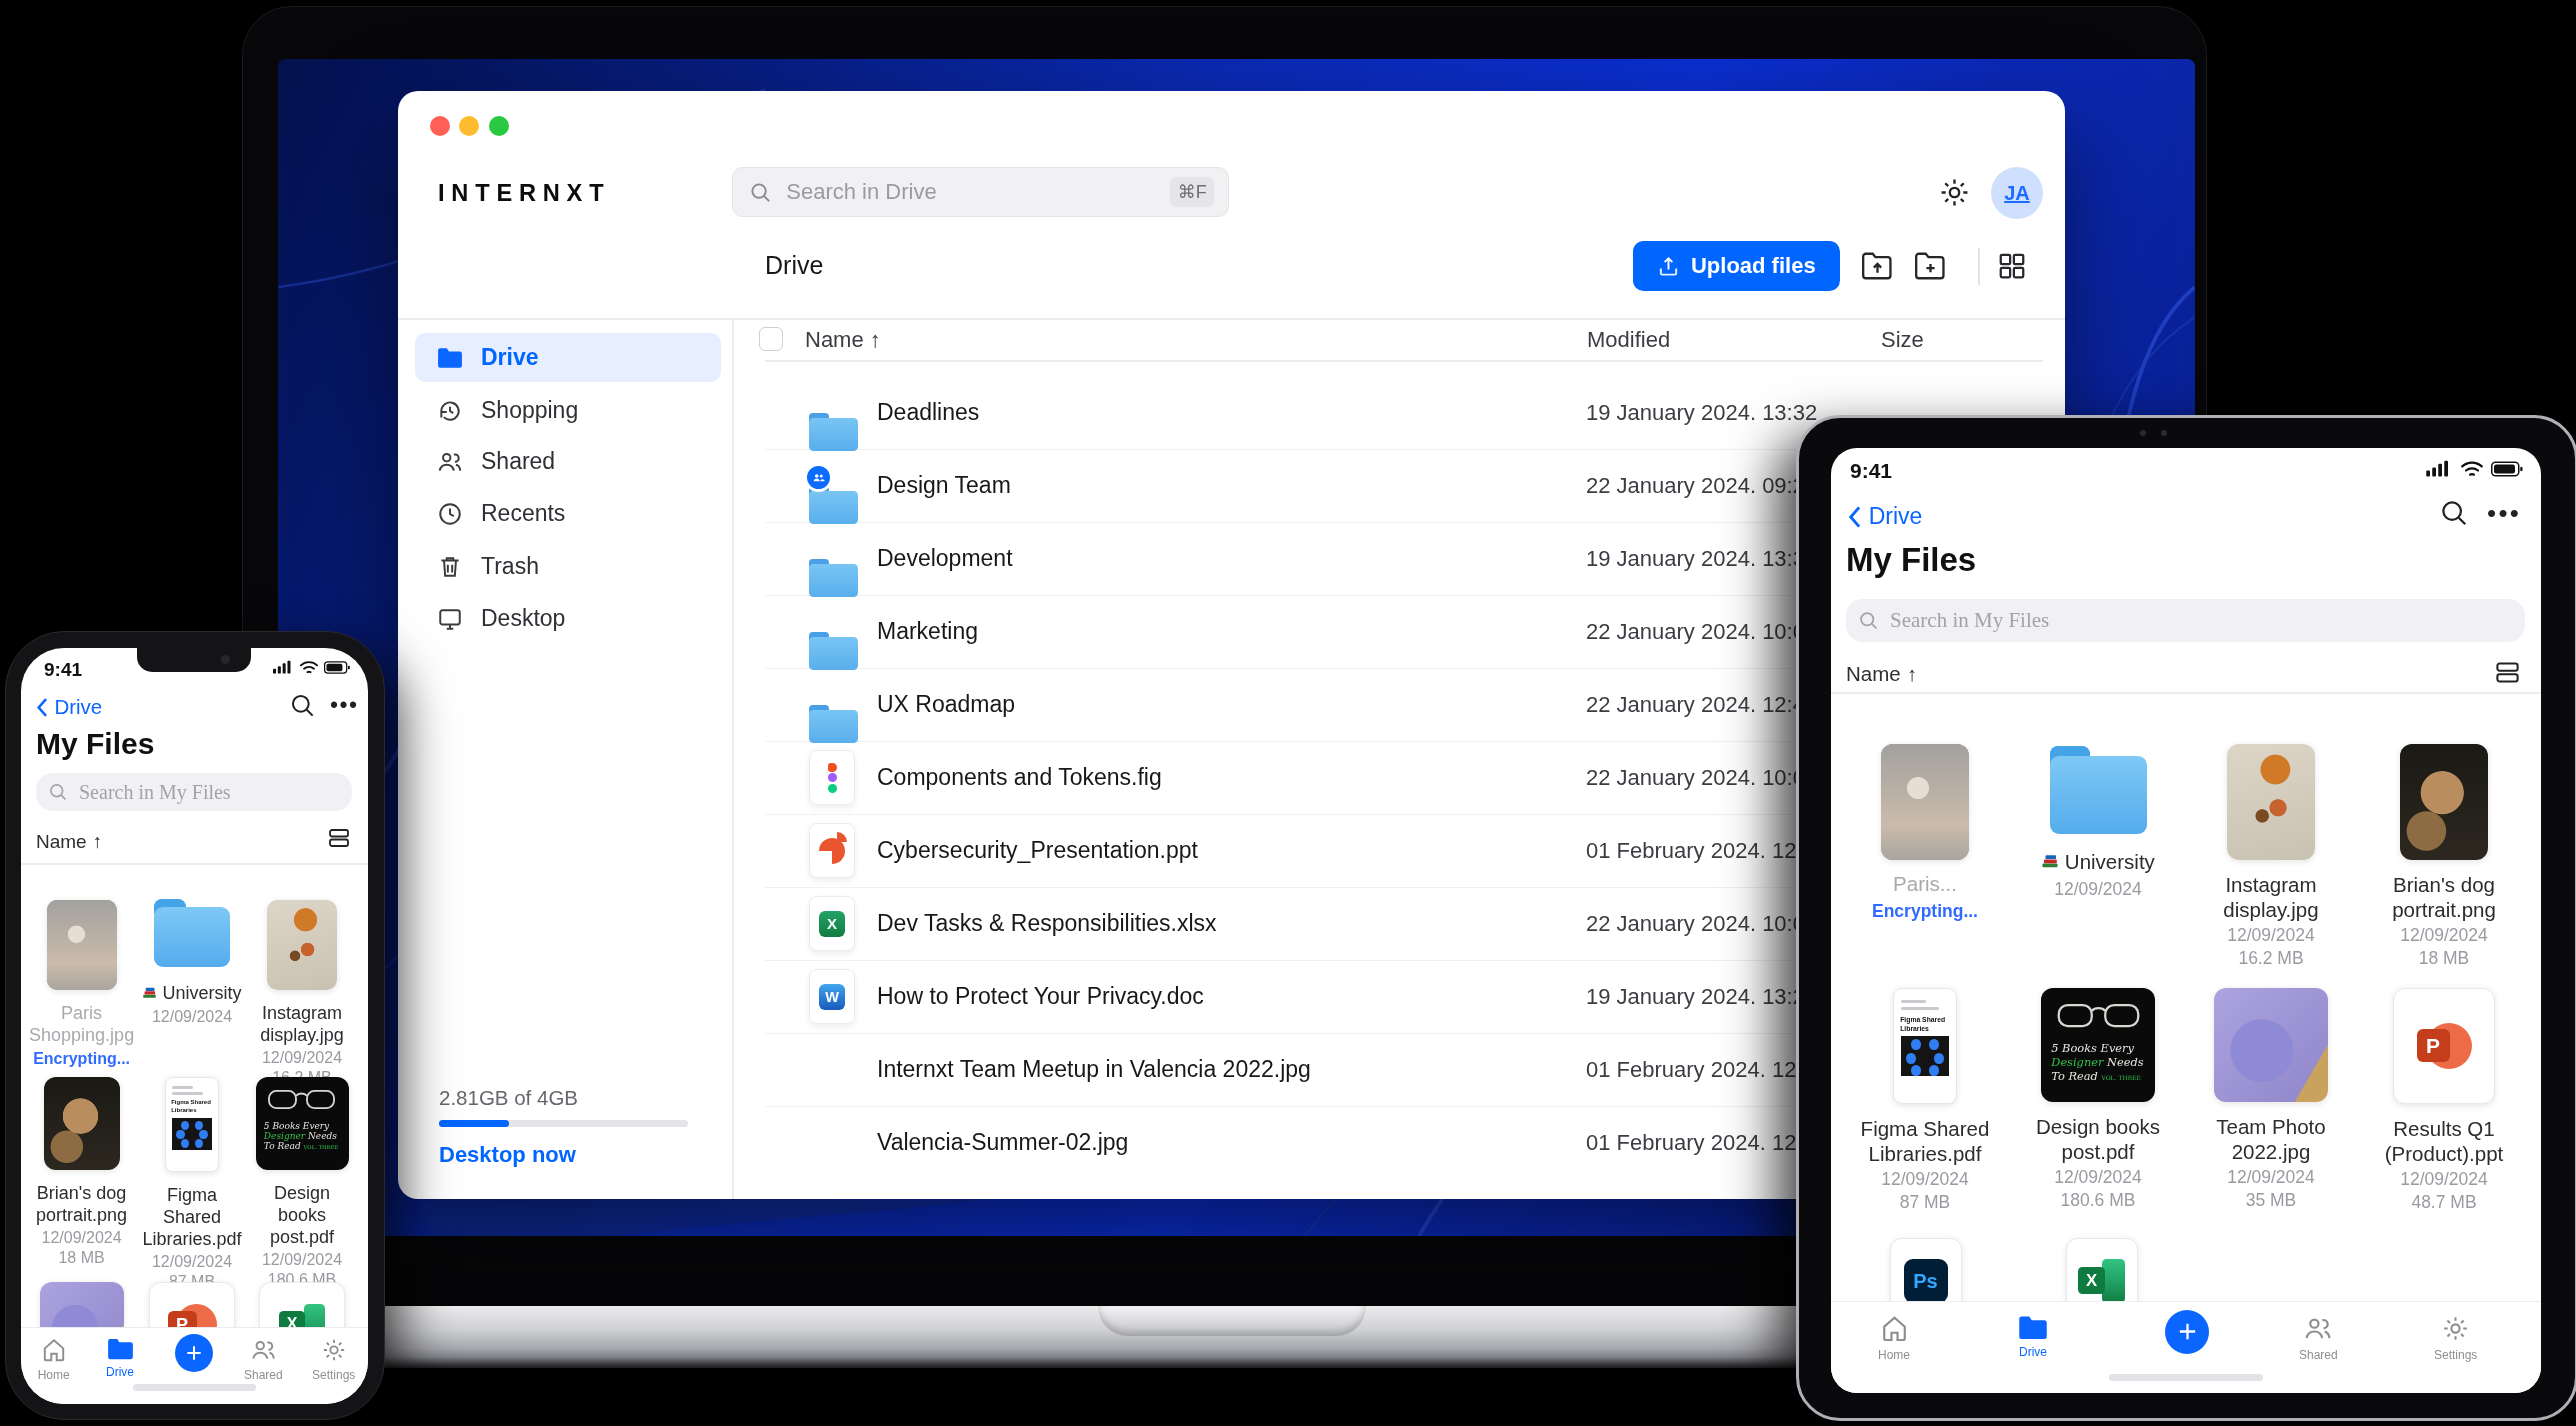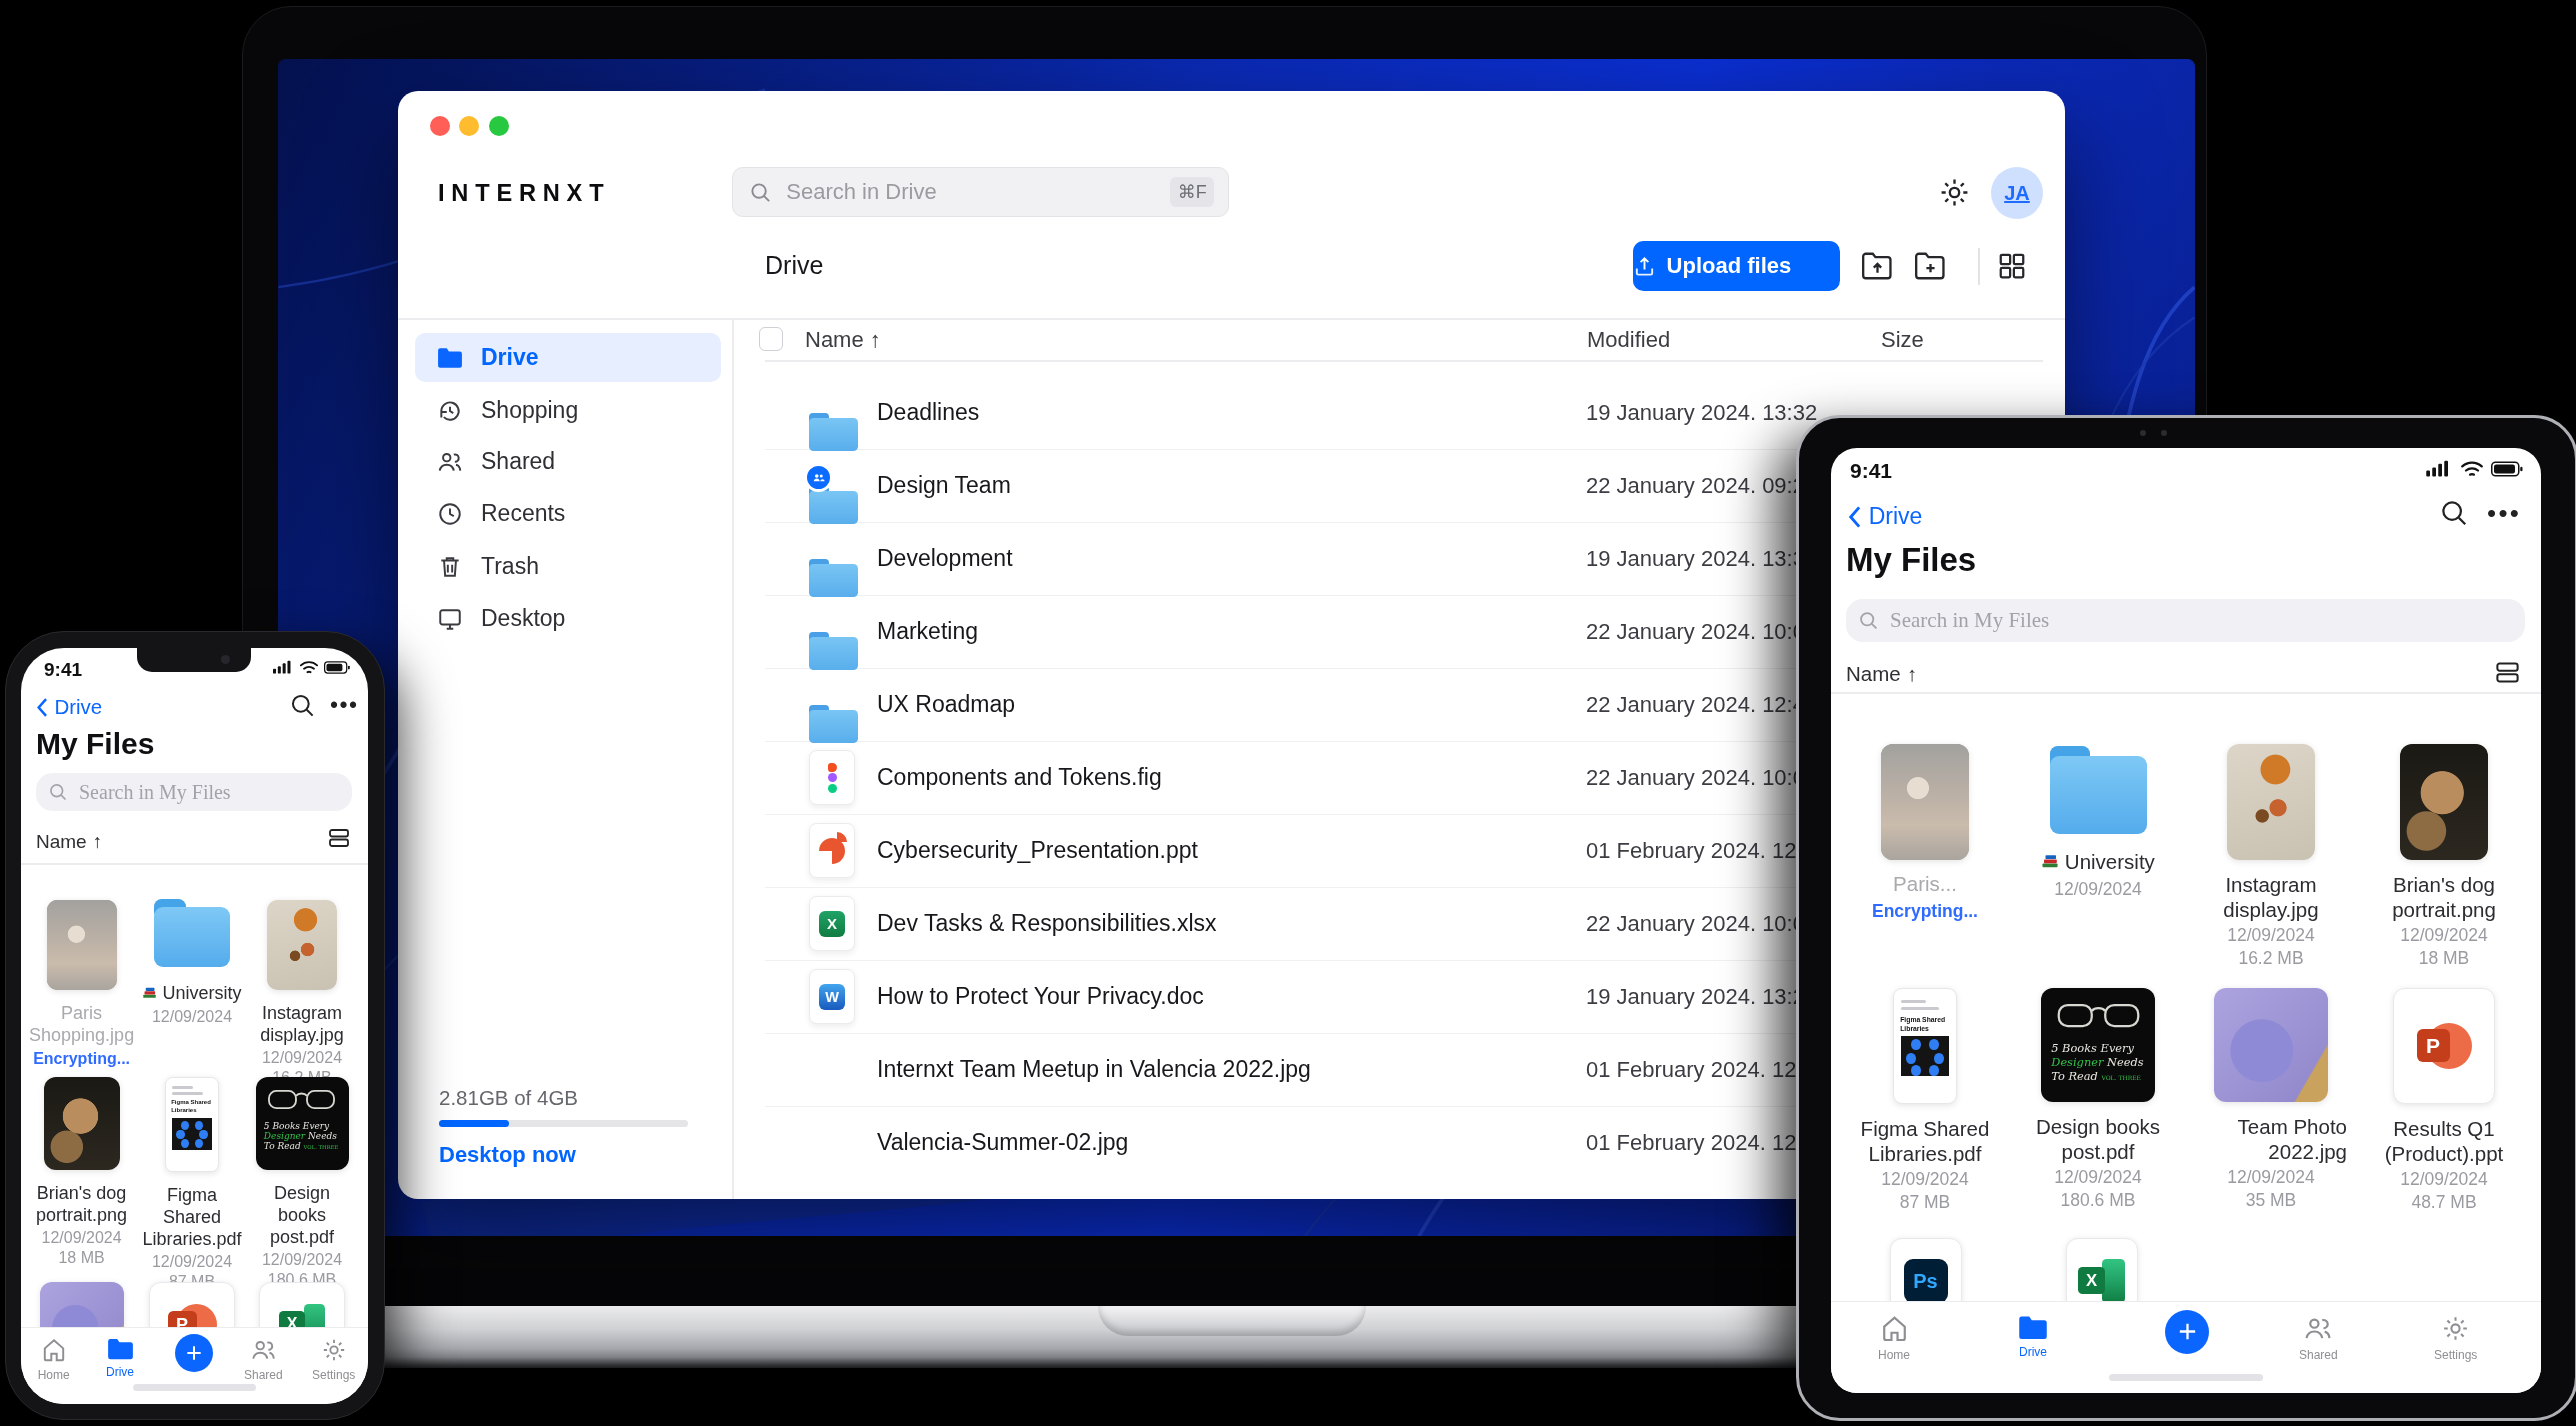--- a/index.html
+++ b/index.html
@@ -42,21 +42,21 @@
   .sidebar-item.active{background:#e6eeff;color:#0066ff;font-weight:700;}
   .s-ic{width:27px;height:27px;flex:0 0 auto;display:flex;align-items:center;justify-content:center;}
 
   .storage-usage{left:439px;top:1086px;font-size:20.5px;color:#66666d;}
   .storage-bar{left:439px;top:1120px;width:249px;height:6.8px;background:#e5e5e8;border-radius:3.8px;}
   .storage-fill{height:6.8px;background:#0066ff;border-radius:3.8px;}
   .upgrade{left:439px;top:1142px;font-size:22px;color:#0066ff;font-weight:600;}
 
   .page-title{left:765px;top:251px;font-size:25px;color:#18181c;font-weight:500;}
   .upload-btn{left:1633px;top:241px;width:207px;height:50px;background:#0066ff;border-radius:10.6px;
-              display:flex;align-items:center;gap:10.6px;color:#fff;font-size:22px;font-weight:600;}
+              display:flex;align-items:center;justify-content:center;gap:10.6px;color:#fff;font-size:22px;font-weight:600;}
   .tool-ic{top:251px;width:33px;height:30px;color:#26262b;}
   .tool-sep{left:1978px;top:248px;width:1.5px;height:37px;background:#e3e3e7;}
 
   .chk{left:759px;top:327px;width:23.6px;height:23.6px;border:1.5px solid #cfcfd5;border-radius:6px;background:#fff;box-sizing:border-box;}
   .col-h{top:327px;font-size:22px;color:#3c3c43;}
   .thead-div{left:765px;top:360px;width:1278px;height:1.5px;background:#ececef;}
 
   .filerow{left:765px;width:1278px;height:73px;border-bottom:0.8px solid #f0f0f2;display:flex;align-items:center;}
   .f-ic{position:absolute;left:44px;}
   .f-name{position:absolute;left:112px;font-size:23px;color:#18181c;white-space:nowrap;}
@@ -486,21 +486,21 @@
           <div><span class="bc-green">Designer</span><span> Needs</span></div>
           <div><span>To Read</span> <span class="bc-green" style="font-size:6px;font-style:normal;">VOL. THREE</span></div>
         </div>
       </div>
       <div class="g-name" style="font-size:20.5px;margin-top:9px;line-height:25px;">Design books post.pdf</div>
       <div class="g-meta" style="font-size:17.5px;margin-top:3px;">12/09/2024</div>
       <div class="g-meta" style="font-size:17.5px;margin-top:1.5px;">180.6 MB</div>
     </div>
     <div class="g-item" style="left:364px;top:528px;width:152px;">
       <div class="g-thumb img-dome" style="width:114px;height:114px;"></div>
-      <div class="g-name" style="font-size:20.5px;margin-top:9px;line-height:25px;text-align:right;">Team Photo 2022.jpg</div>
+      <div class="g-name" style="font-size:20.5px;margin-top:9px;line-height:25px;">Team Photo 2022.jpg</div>
       <div class="g-meta" style="font-size:17.5px;margin-top:3px;">12/09/2024</div>
       <div class="g-meta" style="font-size:17.5px;margin-top:1.5px;">35 MB</div>
     </div>
     <div class="g-item" style="left:537px;top:528px;width:152px;">
       <div class="g-thumb ppt-card" style="width:100px;height:114px;">
         <span style="position:relative;display:block;width:55px;height:55px;">
           <span style="position:absolute;right:0;top:4.6px;width:46px;height:46px;border-radius:50%;background:#ed6c47;"></span>
           <span class="sq-logo" style="position:absolute;left:0;top:10.6px;width:33px;height:33px;font-size:21px;background:#c43e1c;border-radius:6px;">P</span>
         </span>
       </div>

